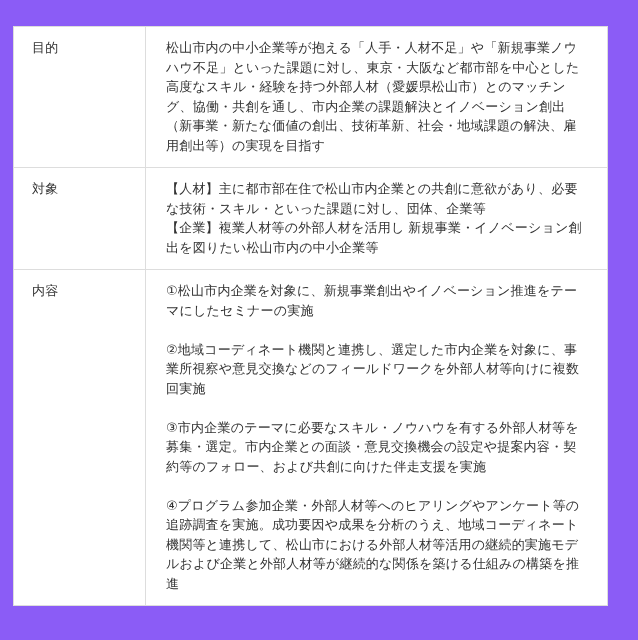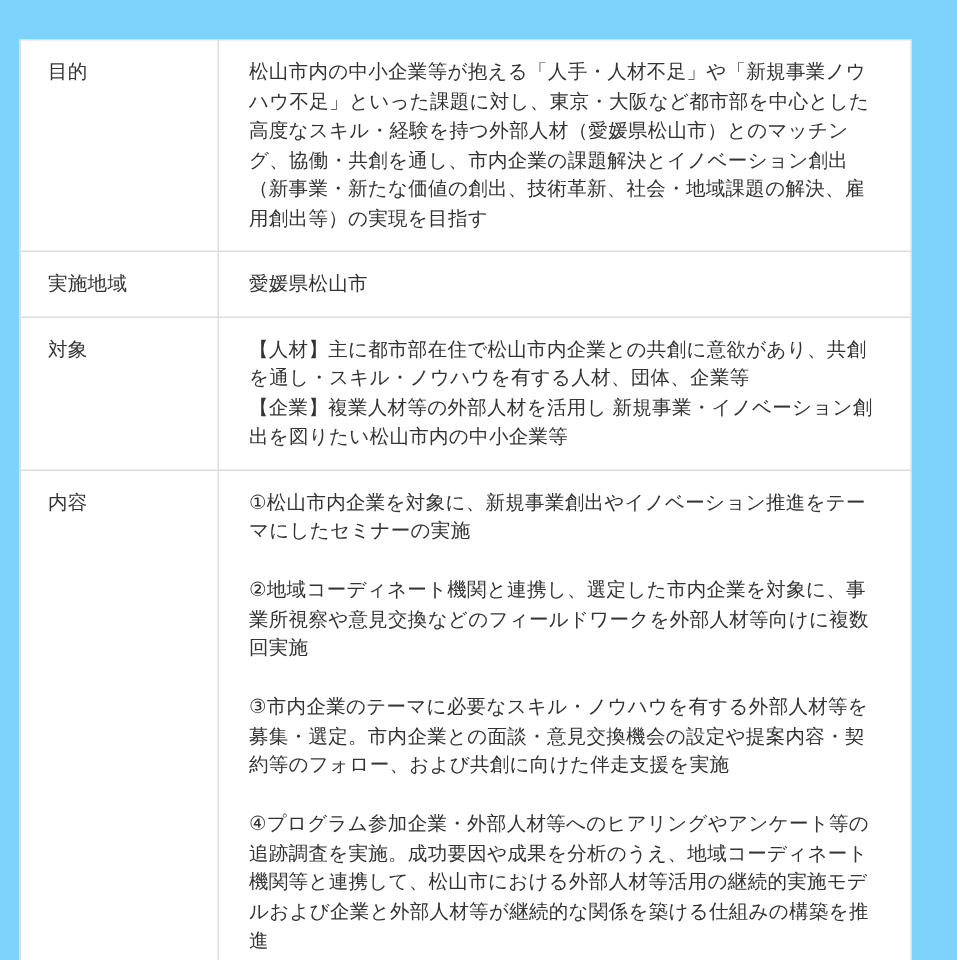--- a/index.html
+++ b/index.html
@@ -6,21 +6,21 @@
   html, body {
     width: 638px;
     background: #ffffff;
     font-family: "Liberation Sans", "DejaVu Sans", sans-serif;
   }
   body { min-height: 640px; }
   .page {
     position: relative;
     width: 638px;
     height: 640px;
-    background: #7dd3fc;
+    background: #8b5cf6;
   }
   table.details {
     position: absolute;
     left: 13px;
     top: 26px;
     width: 594px;
     border-collapse: collapse;
     table-layout: fixed;
     background: #ffffff;
   }
@@ -51,26 +51,22 @@
     <colgroup>
       <col class="c-label">
       <col class="c-value">
     </colgroup>
     <tbody>
       <tr>
         <td class="label-cell">目的</td>
         <td class="value-cell">松山市内の中小企業等が抱える「人手・人材不足」や「新規事業ノウハウ不足」といった課題に対し、東京・大阪など都市部を中心とした高度なスキル・経験を持つ外部人材（愛媛県松山市）とのマッチング、協働・共創を通し、市内企業の課題解決とイノベーション創出（新事業・新たな価値の創出、技術革新、社会・地域課題の解決、雇用創出等）の実現を目指す</td>
       </tr>
       <tr>
-        <td class="label-cell">実施地域</td>
-        <td class="value-cell">愛媛県松山市</td>
-      </tr>
-      <tr>
         <td class="label-cell">対象</td>
-        <td class="value-cell">【人材】主に都市部在住で松山市内企業との共創に意欲があり、共創を通し・スキル・ノウハウを有する人材、団体、企業等
+        <td class="value-cell">【人材】主に都市部在住で松山市内企業との共創に意欲があり、必要な技術・スキル・といった課題に対し、団体、企業等
 【企業】複業人材等の外部人材を活用し 新規事業・イノベーション創出を図りたい松山市内の中小企業等</td>
       </tr>
       <tr>
         <td class="label-cell">内容</td>
         <td class="value-cell">①松山市内企業を対象に、新規事業創出やイノベーション推進をテーマにしたセミナーの実施
 
 ②地域コーディネート機関と連携し、選定した市内企業を対象に、事業所視察や意見交換などのフィールドワークを外部人材等向けに複数回実施
 
 ③市内企業のテーマに必要なスキル・ノウハウを有する外部人材等を募集・選定。市内企業との面談・意見交換機会の設定や提案内容・契約等のフォロー、および共創に向けた伴走支援を実施
 

